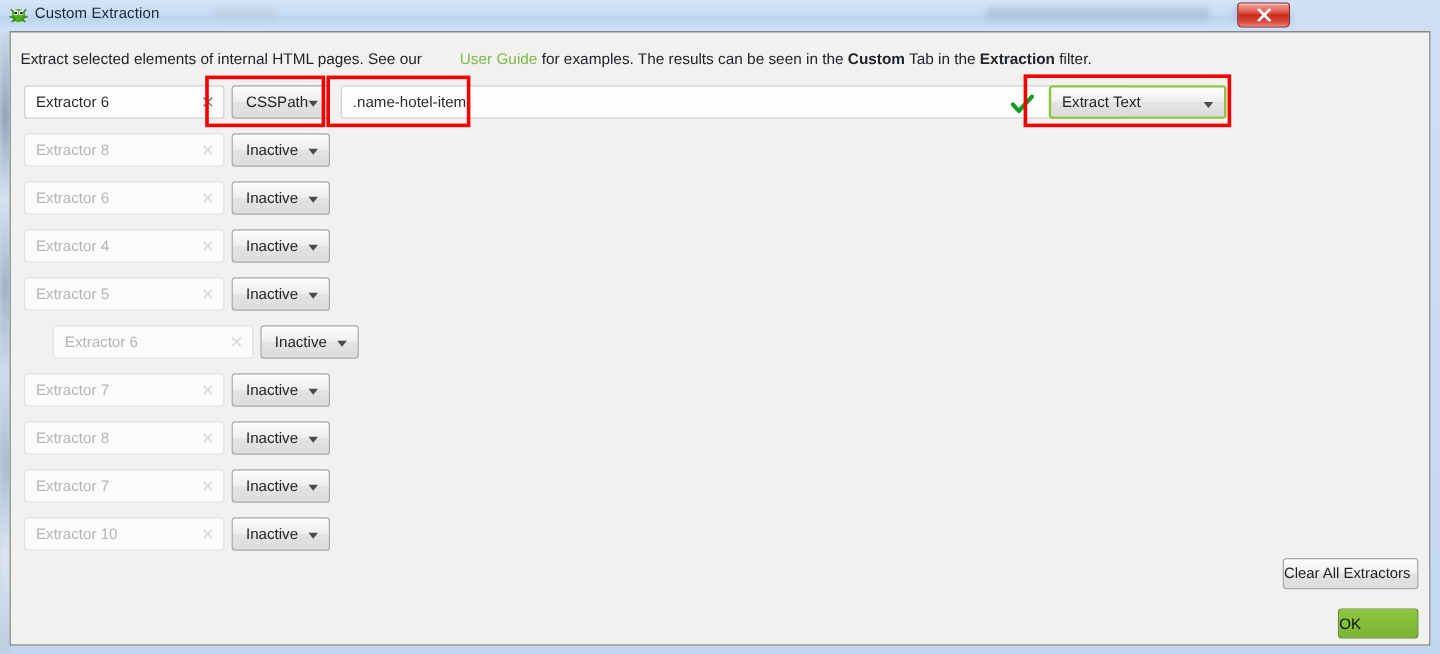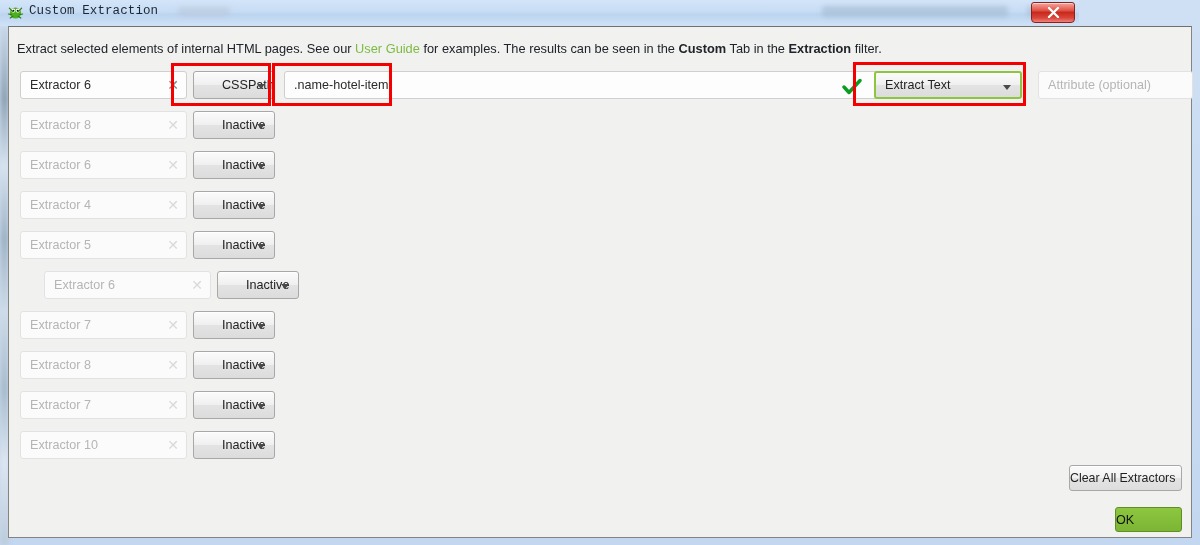--- a/index.html
+++ b/index.html
@@ -42,21 +42,20 @@
     width: 1200px; height: 545px;
   }
 
   
   #titlebar {
     position: absolute;
     left: 0; top: 0;
     width: 1079px; height: 26px;
     background: linear-gradient(to bottom, #d3e5f8 0%, #c7dcf4 45%, #bcd4ef 55%, #cfe2f7 100%);
     overflow: hidden;
-    font-family: Liberation Mono, monospace;
   }
   
   .ghost {
     position: absolute;
     filter: blur(2.6px);
     opacity: .55;
   }
   #title-icon {
     position: absolute;
     left: 7px; top: 4px;
@@ -98,20 +97,21 @@
     position: absolute;
     left: 8px; top: 14px;
     font-size: 12.8px;
     color: #20242a;
     white-space: nowrap;
   }
   #desc b { font-weight: bold; }
   #desc .lnk {
     color: #7dbb42;
     cursor: pointer;
+    margin-left: 28px;
   }
 
   
   .row {
     position: absolute;
     left: 0;
     width: 1184px;
     height: 28px;
   }
 
@@ -152,21 +152,21 @@
   
   .combo {
     position: absolute;
     height: 28px;
     border: 1px solid #a8a8a8;
     border-radius: 3px;
     background: linear-gradient(to bottom, #fbfbfb 0%, #f0f0f0 48%, #e3e3e3 52%, #dcdcdc 100%);
     font-size: 12.6px;
     color: #232323;
     line-height: 26px;
-    padding-left: 28px;
+    padding-left: 11px;
     white-space: nowrap;
     cursor: pointer;
     box-shadow: inset 0 1px 0 rgba(255,255,255,.85);
   }
   .combo .caret {
     position: absolute;
     right: 9px; top: 12px;
     width: 0; height: 0;
     border-left: 4px solid transparent;
     border-right: 4px solid transparent;
@@ -278,23 +278,20 @@
       <div class="txt value-field">
         <span>.name-hotel-item</span>
         <span class="clear">✕</span>
       </div>
 
       <div class="combo mode-combo green-focus">
         <span>Extract Text</span>
         <span class="caret"></span>
       </div>
 
-      <div class="txt attr-field muted">
-        <span>Attribute (optional)</span>
-      </div>
     </div>
 
     <div id="tick">
       <svg width="20" height="20" viewBox="0 0 20 20">
         <path d="M2 10 L7 15.5 L18 3.5" stroke="#0c9c22" stroke-width="3.4" fill="none" stroke-linecap="round" stroke-linejoin="round"></path>
       </svg>
     </div>
 
     <div class="row" style="top:84px;">
       <div class="txt name-field muted">

